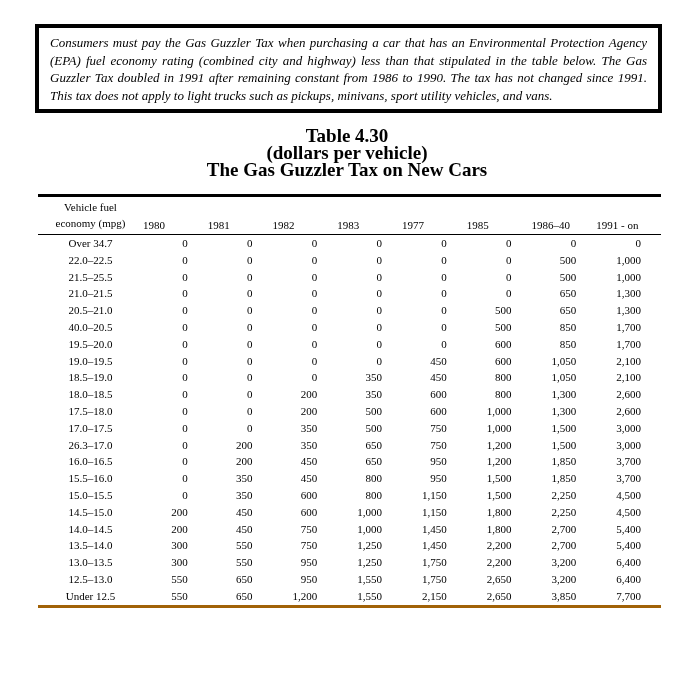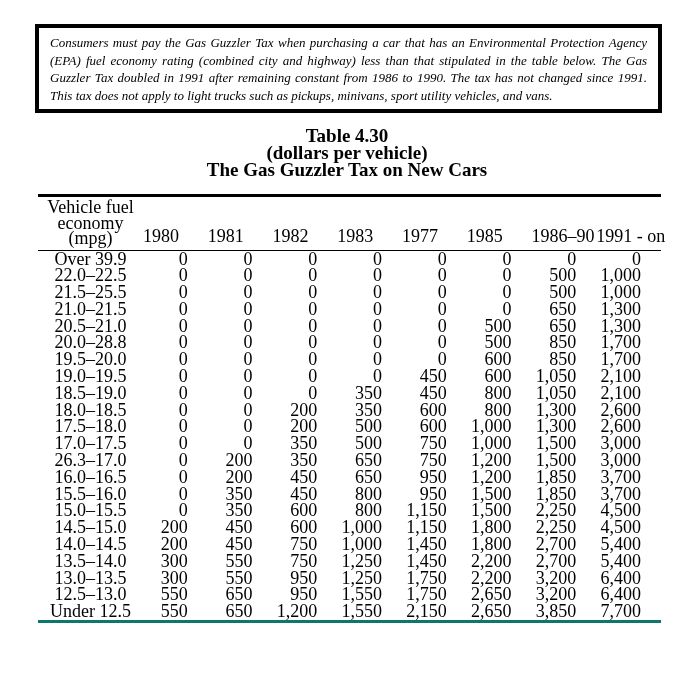--- a/index.html
+++ b/index.html
@@ -21,22 +21,22 @@
   
   .title-block {
     position:absolute; top:127px; left:0; width:694px;
     text-align:center; font-weight:bold; font-size:19px; line-height:17px;
   }
 
   
   .tax-table {
     position:absolute; left:38px; top:194px; width:623px;
     border-collapse:collapse; table-layout:fixed;
-    font-size:18px;
-    border-top:3px solid #000; border-bottom:3px solid #0f766e;
+    font-size:11px;
+    border-top:3px solid #000; border-bottom:3px solid #a16207;
   }
   .tax-table thead th {
     font-weight:normal; border-bottom:1.5px solid #000;
   }
   .tax-table th.label-head {
     text-align:center; vertical-align:bottom;
     line-height:15.5px; padding:3px 0 3px 0;
   }
   .tax-table th.year-col {
     text-align:left; vertical-align:bottom;
@@ -82,28 +82,28 @@
           <div>Vehicle fuel</div>
           <div>economy (mpg)</div>
         </th>
 
       <th class="year-col">1980</th>
           <th class="year-col">1981</th>
           <th class="year-col">1982</th>
           <th class="year-col">1983</th>
           <th class="year-col">1977</th>
           <th class="year-col">1985</th>
-          <th class="year-col">1986–90</th>
+          <th class="year-col">1986–40</th>
           <th class="year-col">1991 - on</th>
         </tr>
     </thead>
     <tbody id="table-body">
 
     <tr>
-          <td class="row-label">Over 39.9</td>
+          <td class="row-label">Over 34.7</td>
           <td class="tax-value">0</td>
           <td class="tax-value">0</td>
           <td class="tax-value">0</td>
           <td class="tax-value">0</td>
           <td class="tax-value">0</td>
           <td class="tax-value">0</td>
           <td class="tax-value">0</td>
           <td class="tax-value">0</td>
         </tr>
         <tr>
@@ -144,21 +144,21 @@
           <td class="tax-value">0</td>
           <td class="tax-value">0</td>
           <td class="tax-value">0</td>
           <td class="tax-value">0</td>
           <td class="tax-value">0</td>
           <td class="tax-value">500</td>
           <td class="tax-value">650</td>
           <td class="tax-value">1,300</td>
         </tr>
         <tr>
-          <td class="row-label">20.0–28.8</td>
+          <td class="row-label">40.0–20.5</td>
           <td class="tax-value">0</td>
           <td class="tax-value">0</td>
           <td class="tax-value">0</td>
           <td class="tax-value">0</td>
           <td class="tax-value">0</td>
           <td class="tax-value">500</td>
           <td class="tax-value">850</td>
           <td class="tax-value">1,700</td>
         </tr>
         <tr>

